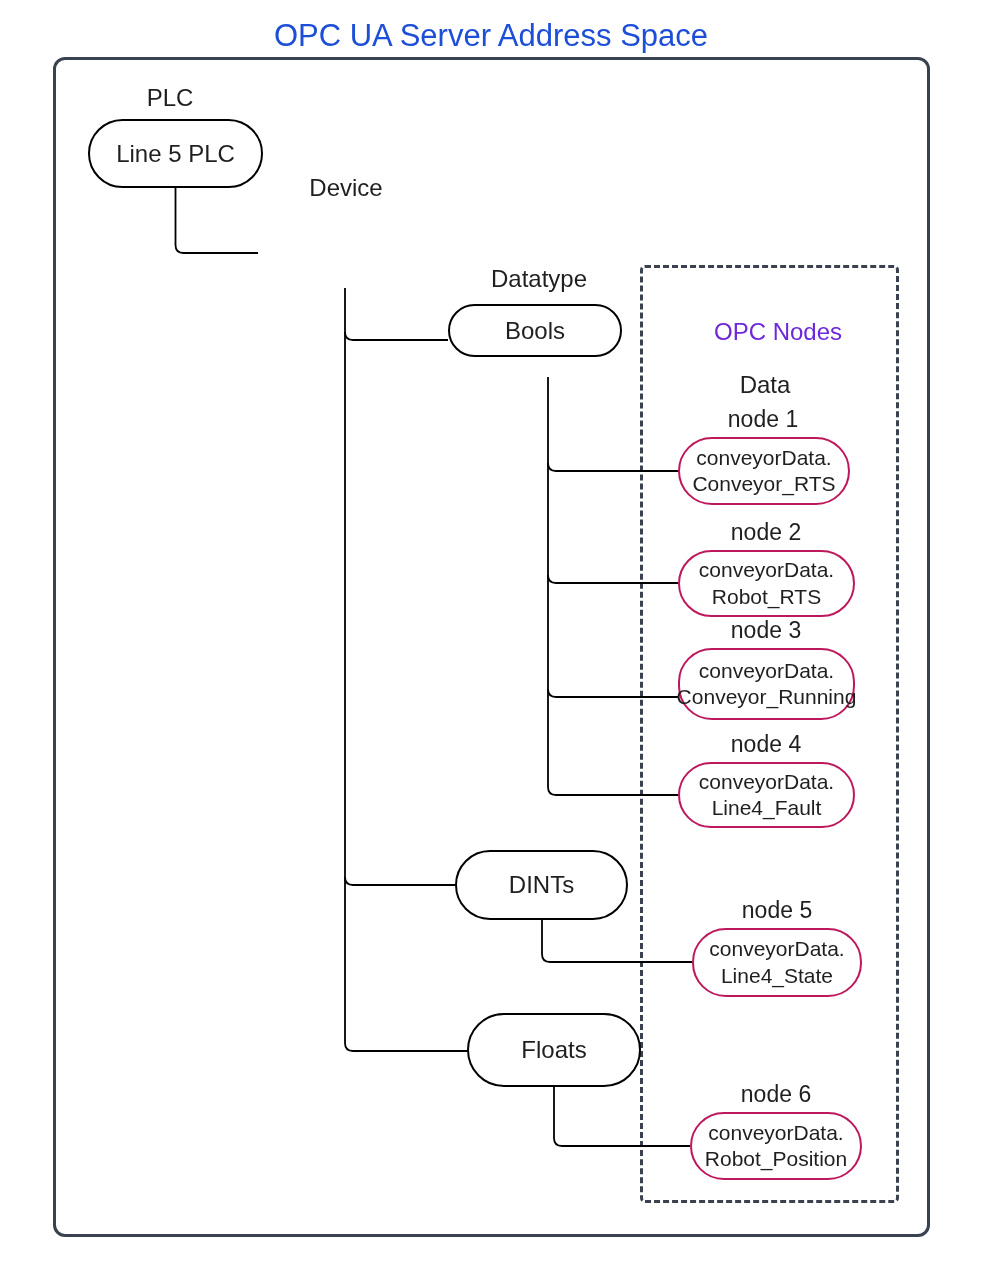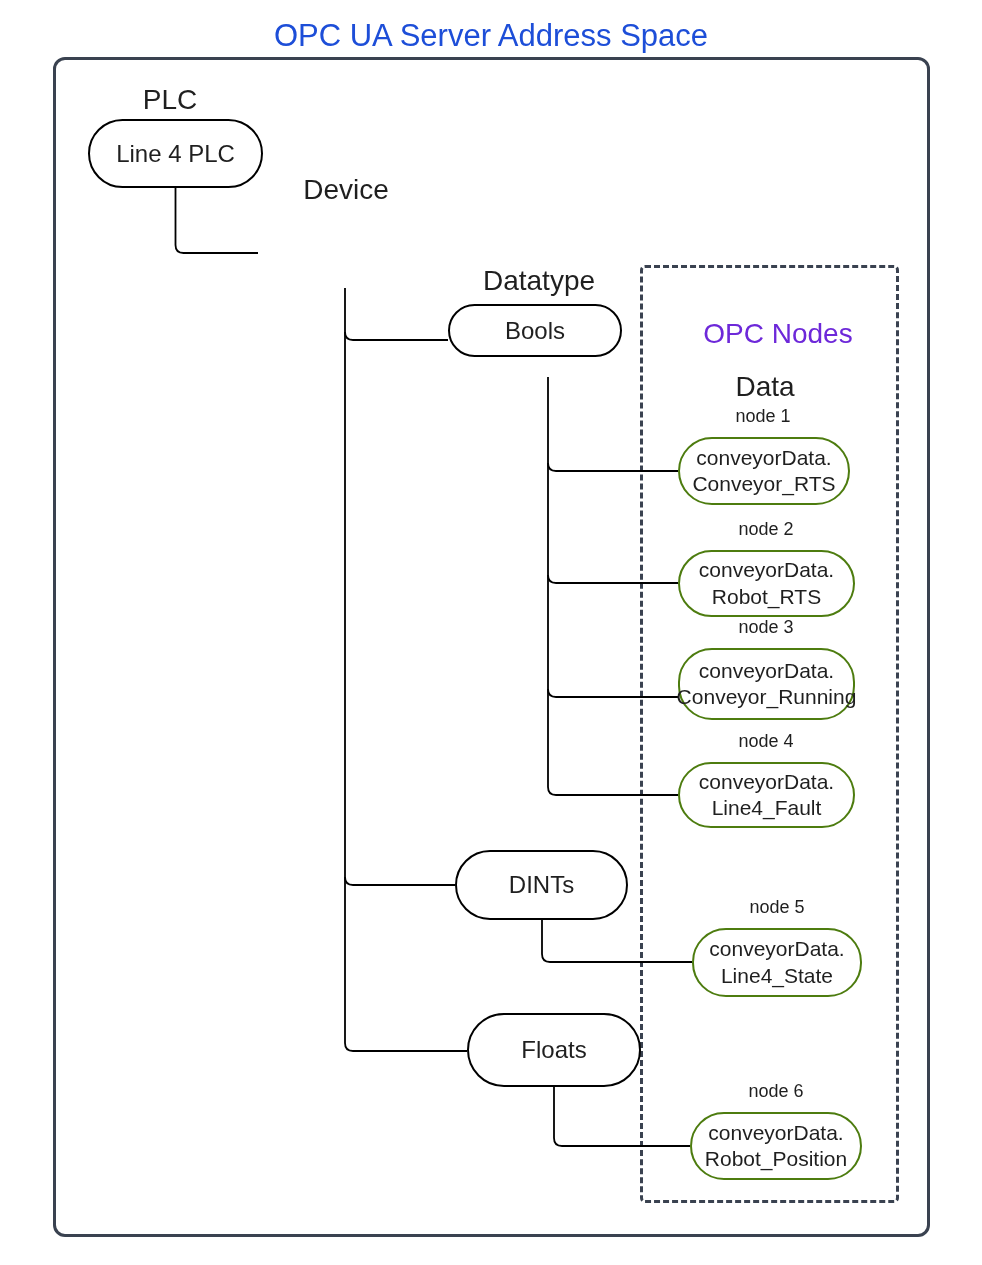--- a/index.html
+++ b/index.html
@@ -14,35 +14,35 @@
   .frame{
     position:absolute;left:53px;top:57px;width:871px;height:1174px;
     border:3px solid #3a4250;border-radius:12px;background:#ffffff;z-index:0;
   }
   .dashedbox{
     position:absolute;left:640px;top:265px;width:253px;height:932px;
     border:3px dashed #3a4250;border-radius:5px;z-index:1;
   }
   svg.wires{position:absolute;left:0;top:0;z-index:2;}
   .lbl{
-    position:absolute;transform:translateX(-50%);font-size:28px;color:#1f1f1f;
+    position:absolute;transform:translateX(-50%);font-size:24px;color:#1f1f1f;
     white-space:nowrap;z-index:3;
   }
   .lbl.red{color:#6d28d9;}
   .nlabel{
-    position:absolute;transform:translateX(-50%);font-size:18px;color:#1f1f1f;
+    position:absolute;transform:translateX(-50%);font-size:23px;color:#1f1f1f;
     white-space:nowrap;z-index:3;
   }
   .pill{
     position:absolute;box-sizing:border-box;border:2px solid #000;border-radius:40px;
     background:#fff;display:flex;align-items:center;justify-content:center;
     font-size:24px;color:#1f1f1f;z-index:3;white-space:nowrap;
   }
   .npill{
-    position:absolute;box-sizing:border-box;border:2px solid #4d7c0f;border-radius:34px;
+    position:absolute;box-sizing:border-box;border:2px solid #be185d;border-radius:34px;
     background:#fff;display:flex;flex-direction:column;align-items:center;justify-content:center;
     font-size:21px;line-height:1.25;color:#1f1f1f;text-align:center;z-index:3;white-space:nowrap;
   }
 </style>
 </head>
 <body>
 
 <div id="canvas">
 
   <div class="title">OPC UA Server Address Space</div>
@@ -75,21 +75,21 @@
     </g>
   </svg>
 
   <div class="lbl" style="left:170px;top:84px;">PLC</div>
   <div class="lbl" style="left:346px;top:174px;">Device</div>
   <div class="lbl" style="left:539px;top:265px;">Datatype</div>
   <div class="lbl red" style="left:778px;top:318px;">OPC Nodes</div>
   <div class="lbl" style="left:765px;top:371px;">Data</div>
 
   <div class="pill" style="left:88px;top:119px;width:175px;height:69px;">
-    <span>Line 4 PLC</span>
+    <span>Line 5 PLC</span>
   </div>
   <div class="pill" style="left:448px;top:304px;width:174px;height:53px;">
     <span>Bools</span>
   </div>
   <div class="pill" style="left:455px;top:850px;width:173px;height:70px;">
     <span>DINTs</span>
   </div>
   <div class="pill" style="left:467px;top:1013px;width:174px;height:74px;">
     <span>Floats</span>
   </div>

